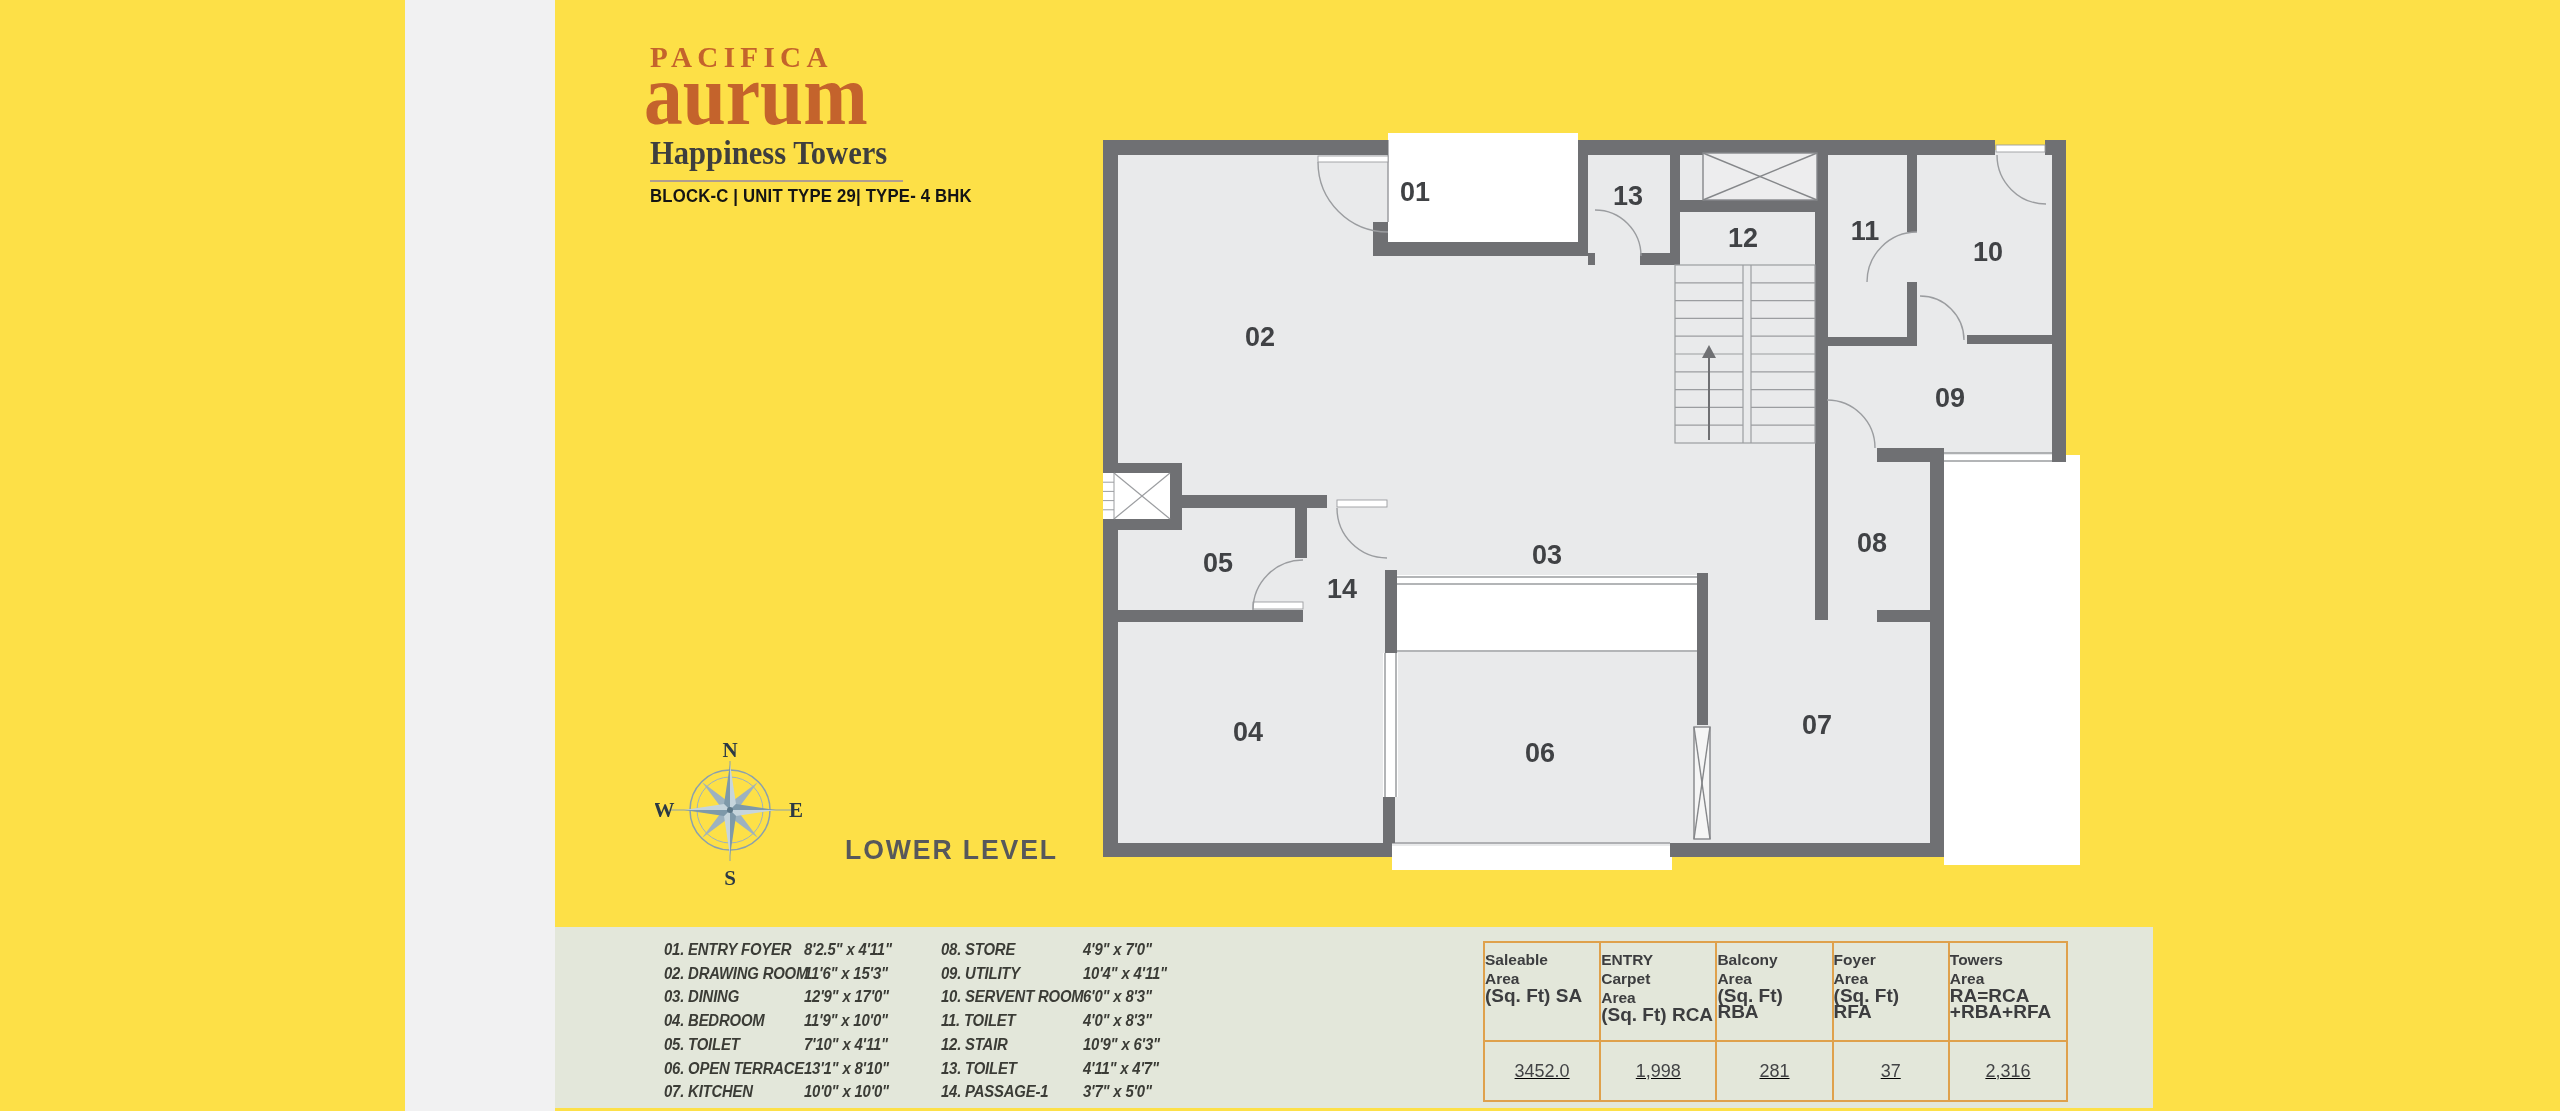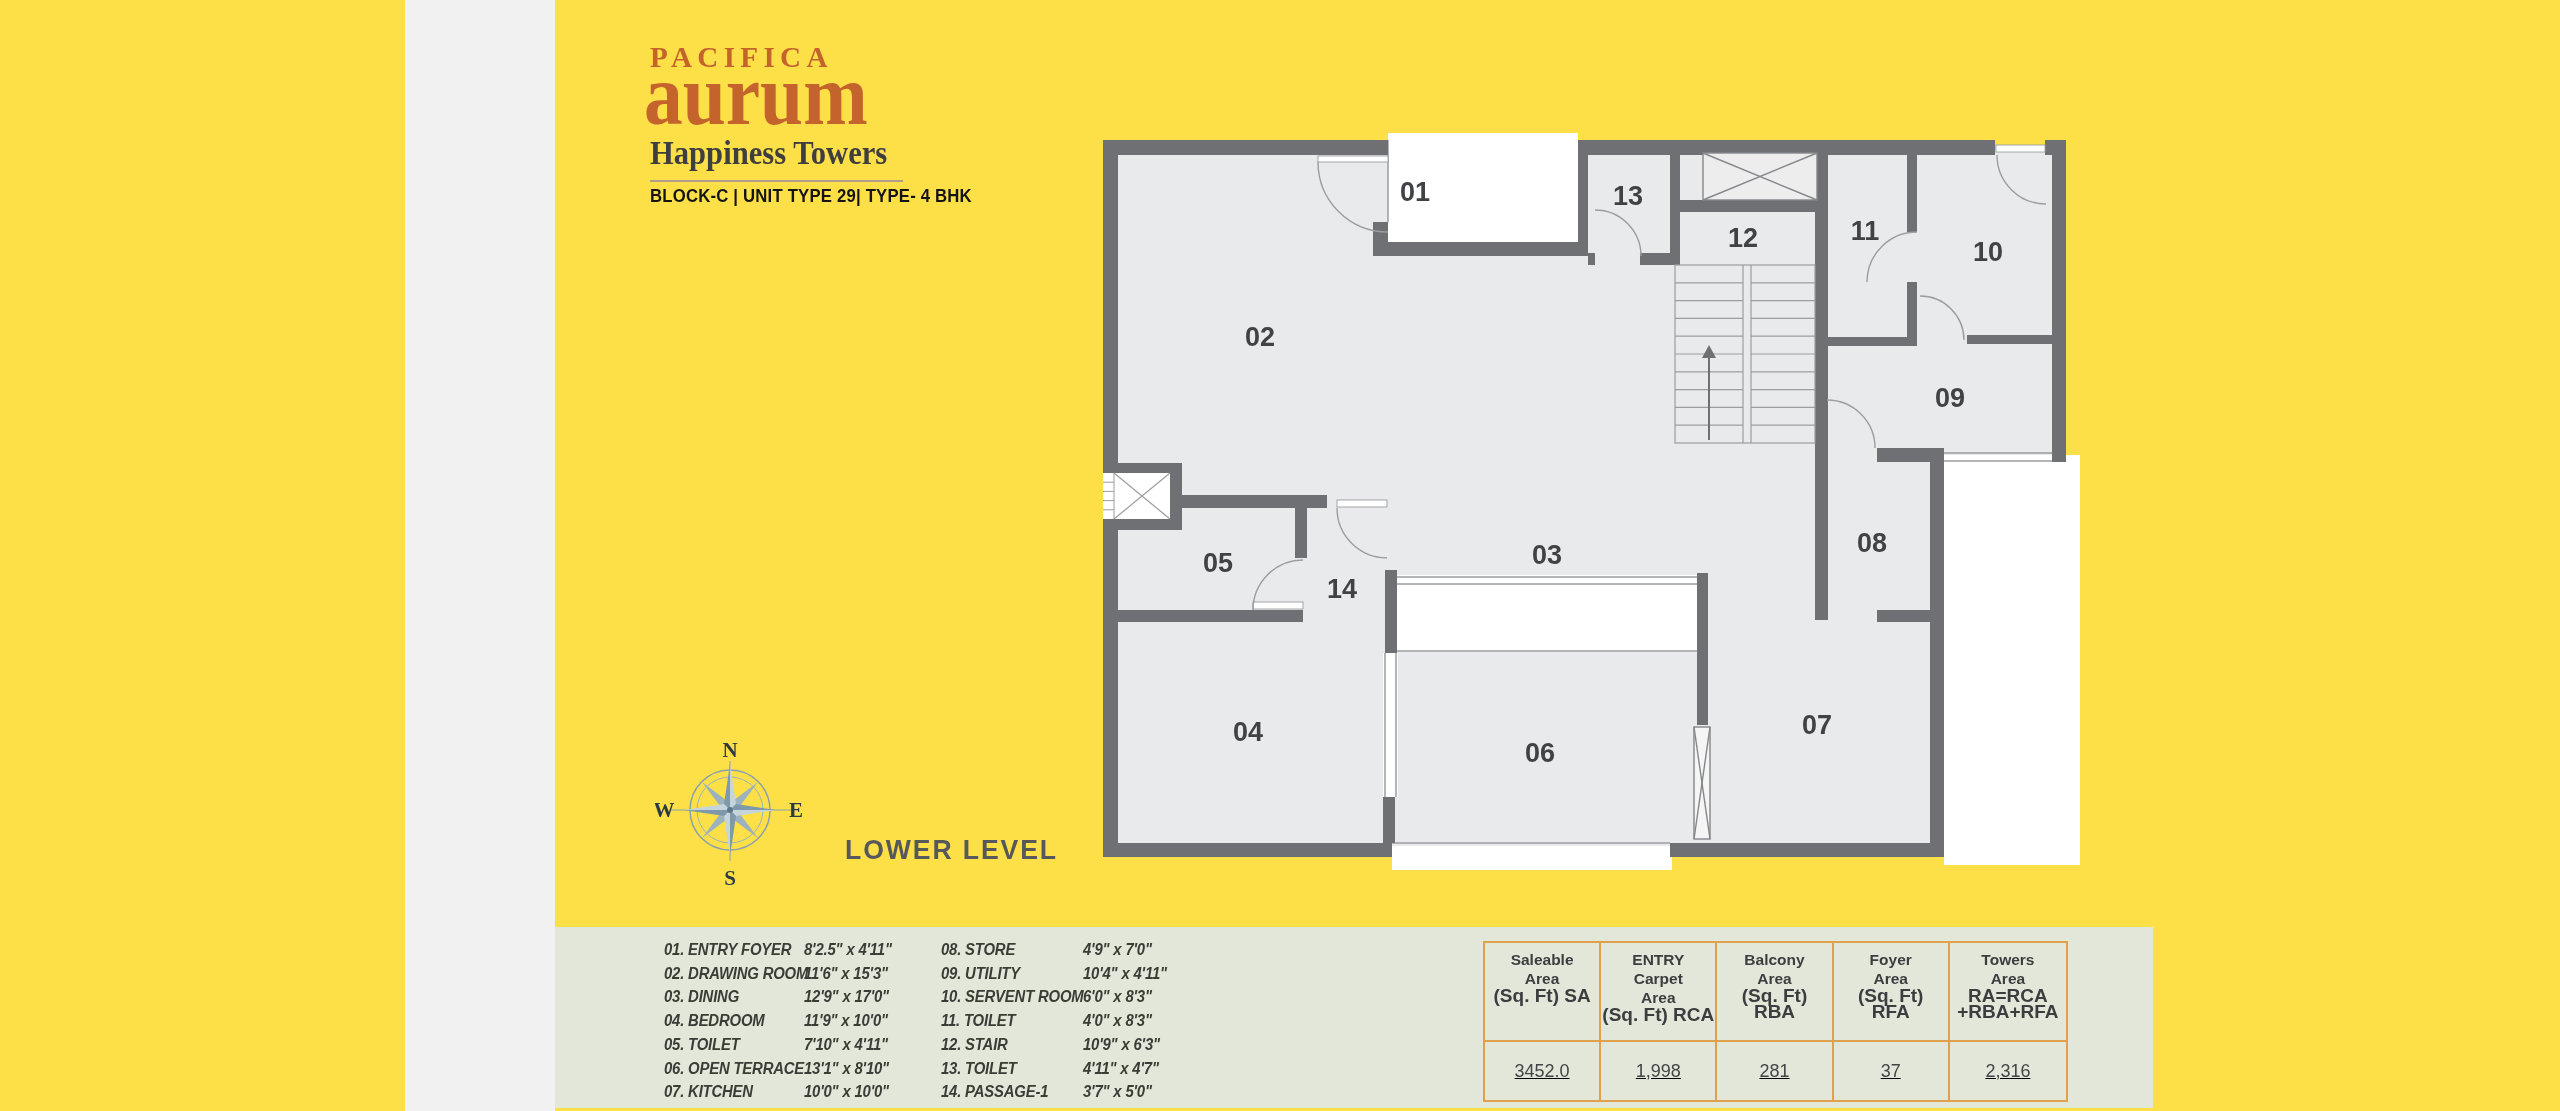--- a/index.html
+++ b/index.html
@@ -26,21 +26,21 @@
   #legend{position:absolute;left:648px;top:941px;width:640px;}
   .lrow{position:absolute;height:24px;left:16px;width:640px;font-style:italic;}
   .lcell{position:absolute;top:0;font-size:16px;font-weight:bold;color:#3b3c36;letter-spacing:-.2px;
       white-space:nowrap;transform:scaleX(.93);transform-origin:left top;}
   .ln1{left:0;} .ld1{left:140px;} .ln2{left:277px;} .ld2{left:419px;}
 
   
   #area-table{position:absolute;left:1483px;top:941px;width:585px;border:2px solid #dfa14c;
       box-sizing:border-box;}
   .trow{display:flex;}
-  .tcell{width:117px;box-sizing:border-box;border-right:2px solid #dfa14c;text-align:center;}
+  .tcell{width:117px;box-sizing:border-box;border-right:2px solid #dfa14c;}
   .tcell:last-child{border-right:none;}
   .thead .tcell{height:99px;border-bottom:2px solid #dfa14c;padding-top:7px;}
   .tvals .tcell{height:58px;display:flex;align-items:center;justify-content:center;text-decoration:underline;}
   .tl{font-size:15.5px;font-weight:bold;color:#3c3d3f;line-height:19px;}
   .ts{font-size:19px;font-weight:bold;color:#3c3d3f;line-height:16px;}
   .tv{font-size:18px;color:#434446;}
   svg text{font-family:"Liberation Sans",sans-serif;}
   .serif-letter{font-family:"Liberation Serif",serif;}
 </style>
 </head>

